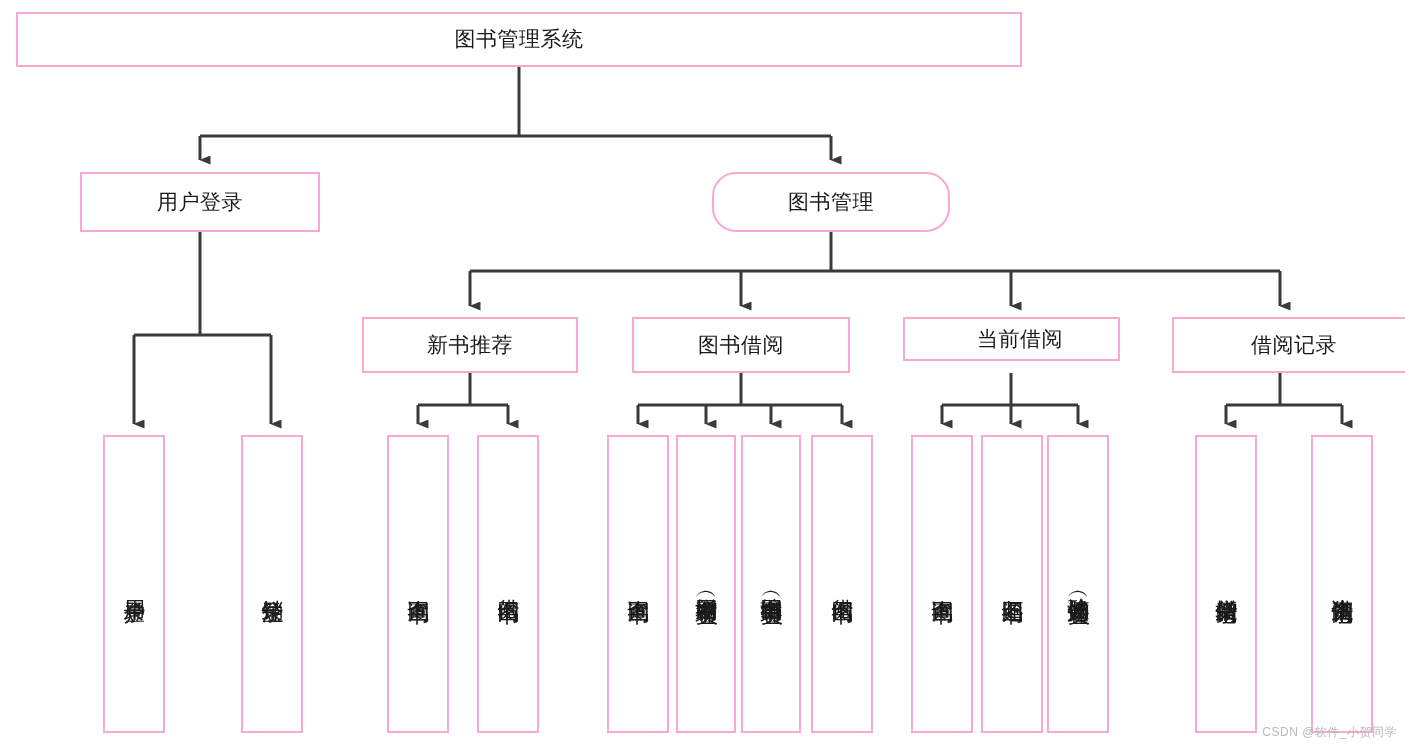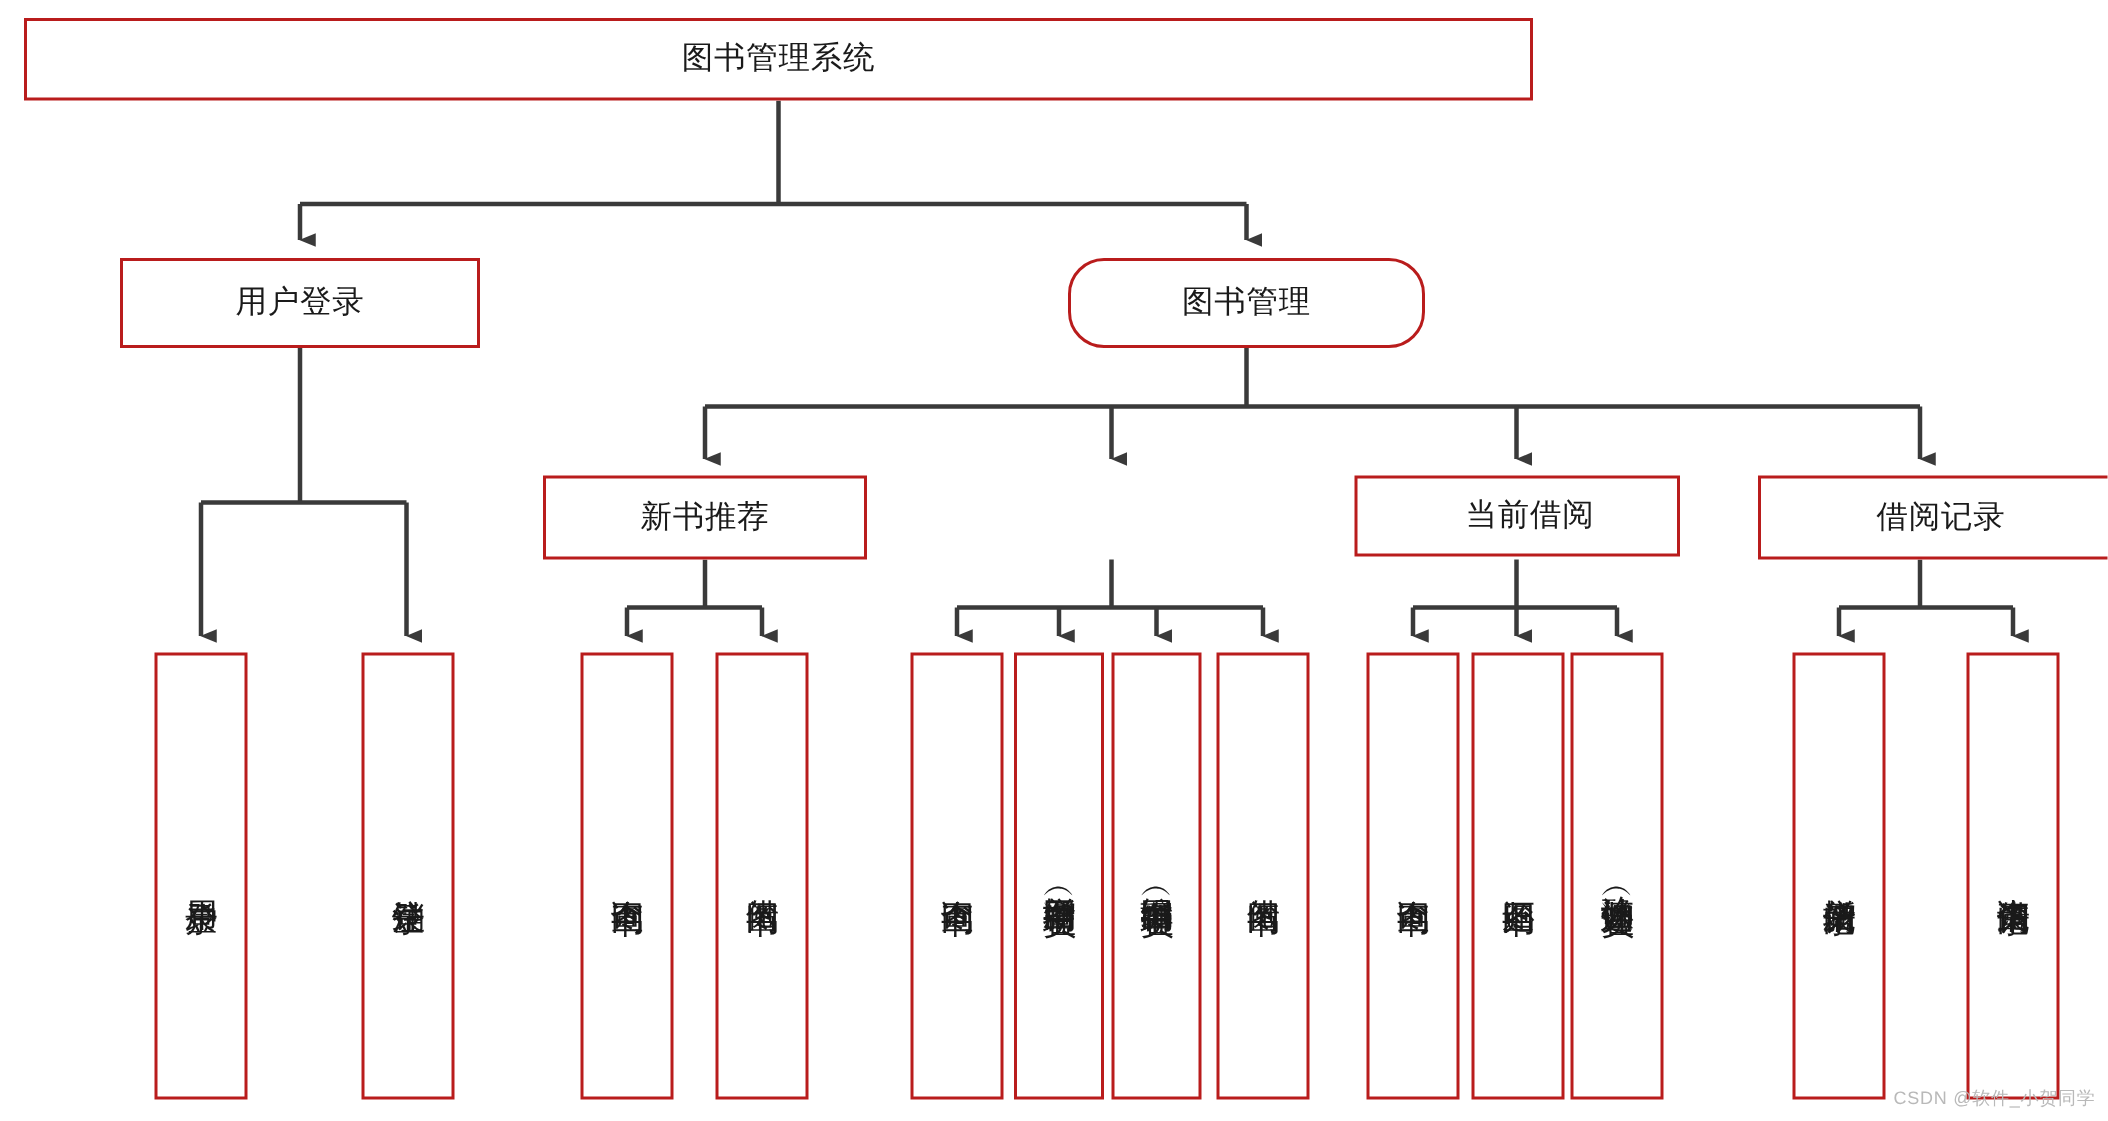--- a/index.html
+++ b/index.html
@@ -24,21 +24,21 @@
     left: 0;
     top: 0;
     width: 1405px;
     height: 747px;
   }
   
   .node {
     position: absolute;
     box-sizing: border-box;
     background: #ffffff;
-    border: 2px solid #b91c1c;
+    border: 2px solid #f9a8d4;
     display: flex;
     align-items: center;
     justify-content: center;
     overflow: hidden;
   }
   .node-label {
     color: #1a1a1a;
     font-size: 21px;
     line-height: 1.18;
     white-space: nowrap;
@@ -137,21 +137,24 @@
   <div class="node" style="left:80px; top:172px; width:240px; height:60px;">
     <span class="node-label">用户登录</span>
   </div>
   <div class="node" style="left:712px; top:172px; width:238px; height:60px;border-radius:24px;">
     <span class="node-label">图书管理</span>
   </div>
 
   <div class="node" style="left:362px; top:317px; width:216px; height:56px;text-align:right;">
     <span class="node-label">新书推荐</span>
   </div>
-  <div class="node" style="left:903px; top:317px; width:217px; height:54px;padding-left:17px;">
+  <div class="node" style="left:632px; top:317px; width:218px; height:56px;">
+    <span class="node-label">图书借阅</span>
+  </div>
+  <div class="node" style="left:903px; top:317px; width:217px; height:44px;padding-left:17px;">
     <span class="node-label">当前借阅</span>
   </div>
   <div class="node" style="left:1172px; top:317px; width:244px; height:56px;">
     <span class="node-label">借阅记录</span>
   </div>
 
   <div class="node leaf" style="left:103px; top:435px; width:62px; height:298px;">
     <span class="node-label">用户登录</span>
   </div>
   <div class="node leaf" style="left:241px; top:435px; width:62px; height:298px;">

